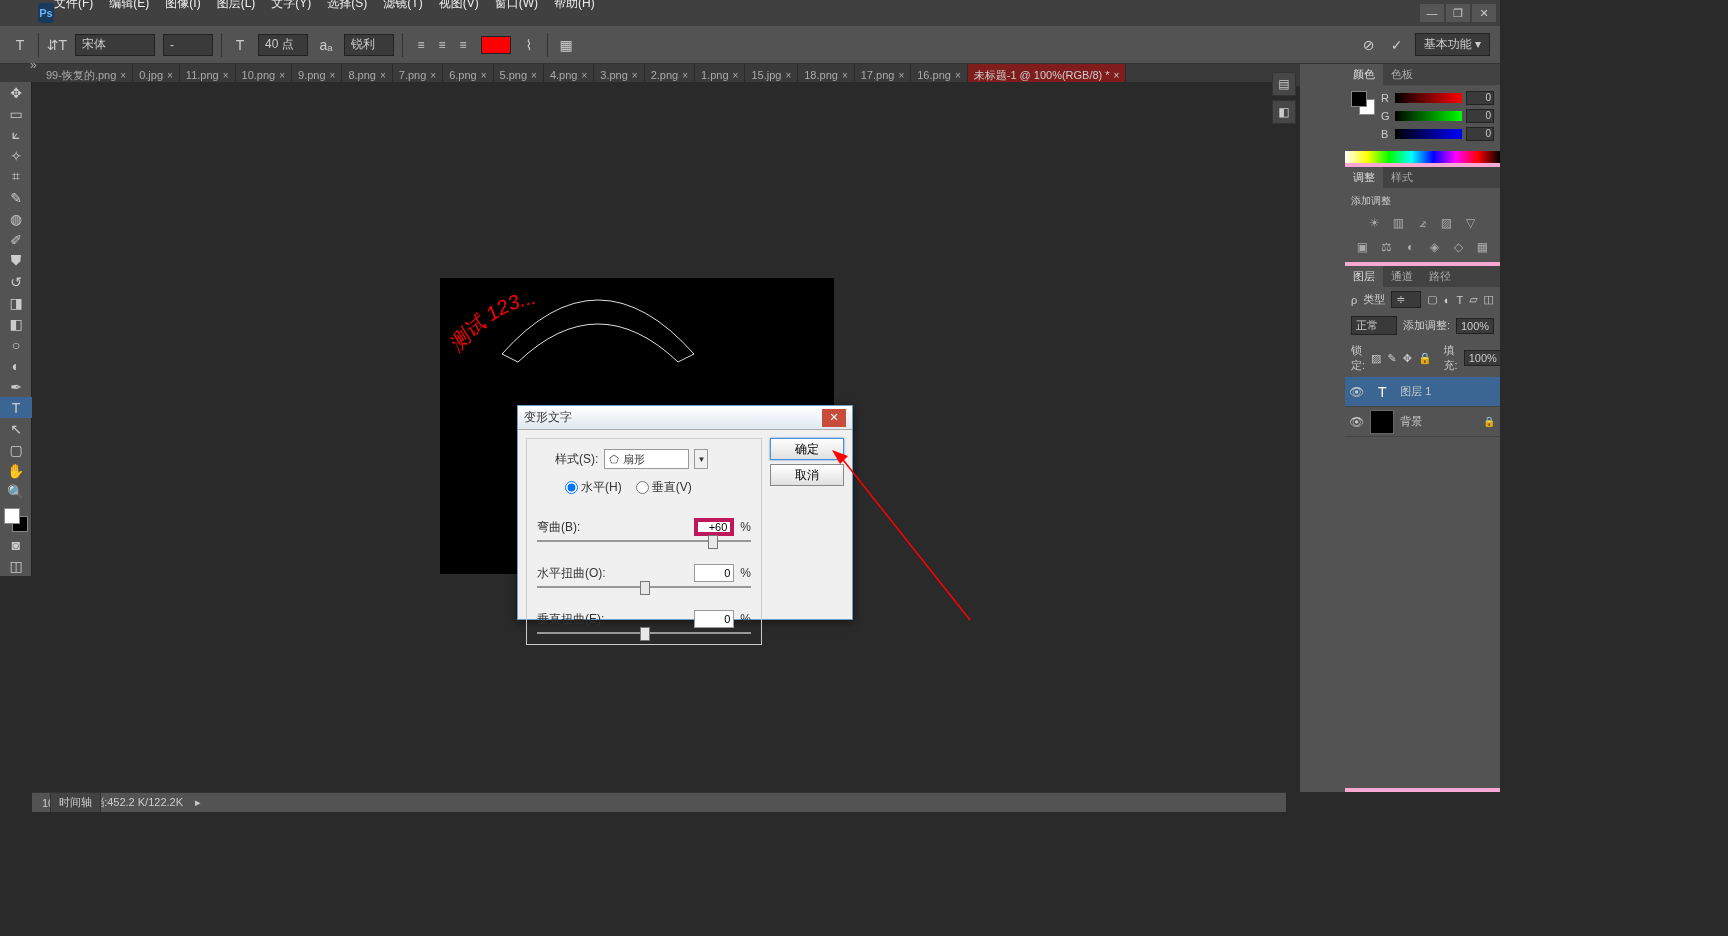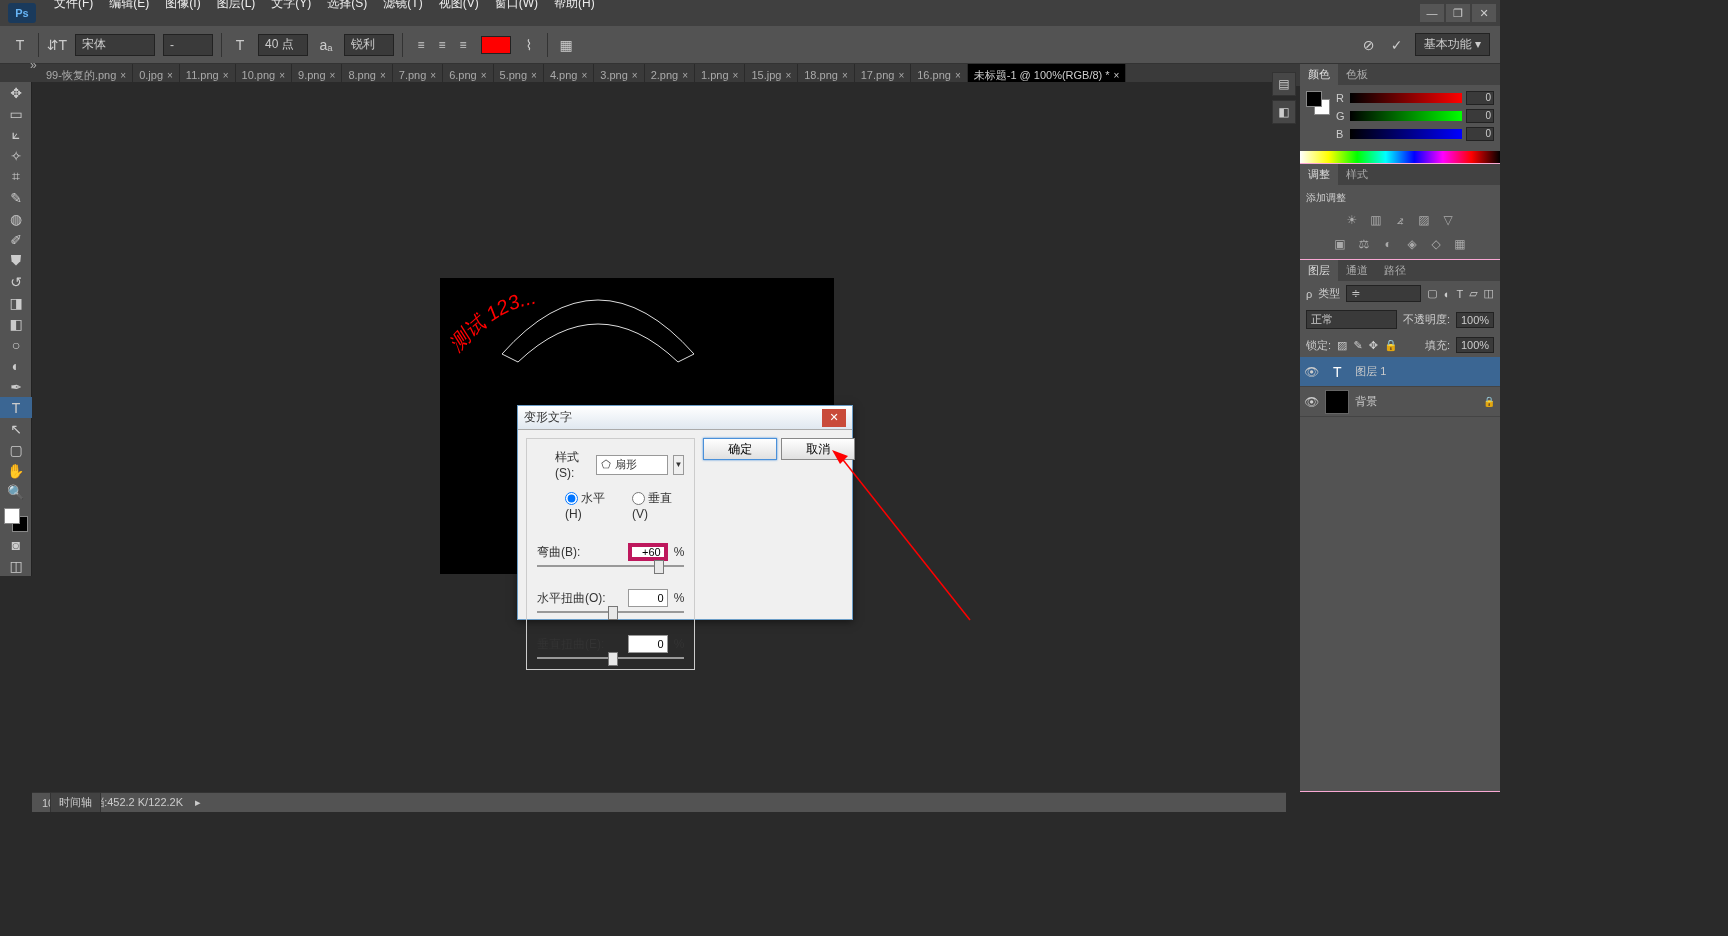--- a/index.html
+++ b/index.html
@@ -1,20 +1,20 @@
 <!DOCTYPE html>
 <html><head>
 <meta charset="utf-8">
 <style>
 * { margin: 0; padding: 0; box-sizing: border-box; font-family: "Microsoft YaHei", sans-serif; }
 body { background: #2a2a2a; color: #ccc; width: 1500px; height: 812px; overflow: hidden; position: relative; }
 
 
 .titlebar { height: 26px; background: #404040; display: flex; align-items: center; padding-left: 8px; }
-.ps-logo { width: 28px; height: 20px; background: #1a3a5c; border-radius: 3px; display: flex; align-items: center; justify-content: center; color: #67b4f5; font-size: 11px; font-weight: bold; }
+.ps-logo { width: 16px; height: 20px; background: #1a3a5c; border-radius: 3px; display: flex; align-items: center; justify-content: center; color: #67b4f5; font-size: 11px; font-weight: bold; margin-left: 30px; }
 .win-controls { margin-left: auto; display: flex; gap: 2px; padding-right: 4px; }
 .win-btn { width: 24px; height: 18px; background: #555; display: flex; align-items: center; justify-content: center; font-size: 11px; color: #ccc; }
 
 
 .menubar { height: 0; background: #535353; display: flex; align-items: center; padding-left: 38px; position: absolute; top: 3px; }
 .menu-item { padding: 3px 8px; font-size: 12px; color: #eee; cursor: pointer; }
 
 
 .optbar { height: 38px; background: #535353; display: flex; align-items: center; padding: 0 10px; gap: 8px; border-bottom: 1px solid #333; margin-top: 0; }
 .opt-sep { width: 1px; height: 24px; background: #333; }
@@ -22,21 +22,21 @@
 .font-dropdown { background: #3a3a3a; border: 1px solid #222; height: 22px; padding: 0 6px; font-size: 12px; color: #ccc; display: flex; align-items: center; min-width: 80px; }
 .size-dd { min-width: 50px; }
 .color-swatch { width: 30px; height: 18px; background: red; border: 1px solid #222; }
 .align-btns { display: flex; gap: 1px; }
 .align-btn { width: 20px; height: 20px; display: flex; align-items: center; justify-content: center; font-size: 12px; }
 .workspace-dd { margin-left: auto; background: #3a3a3a; padding: 2px 8px; font-size: 12px; border: 1px solid #222; }
 
 
 .doctabs { height: 22px; background: #3a3a3a; display: flex; align-items: center; padding-left: 40px; font-size: 11px; overflow: hidden; }
 .doctab { padding: 0 6px; height: 22px; display: flex; align-items: center; color: #aaa; border-right: 1px solid #2a2a2a; white-space: nowrap; }
-.doctab.active { background: #000000; color: #ccc; }
+.doctab.active { background: #7f1d1d; color: #ccc; }
 .doctab .x { margin-left: 4px; font-size: 10px; }
 .tab-dbl { position: absolute; left: 30px; top: 58px; color: #aaa; font-size: 12px; }
 
 
 .toolbox { position: absolute; left: 0; top: 82px; width: 32px; background: #535353; display: flex; flex-direction: column; border-right: 1px solid #222; }
 .tool { width: 32px; height: 21px; display: flex; align-items: center; justify-content: center; font-size: 14px; color: #ccc; cursor: pointer; }
 .tool.active { background: #3b6693; }
 .tool-swatches { margin-top: 4px; padding: 2px; }
 .fg-bg { width: 24px; height: 24px; position: relative; margin: 0 auto; }
 .fg-sw { width: 16px; height: 16px; background: #fff; border: 1px solid #888; position: absolute; top: 0; left: 0; }
@@ -57,33 +57,33 @@
 .style-select { width: 85px; height: 20px; border: 1px solid #999; background: #fff; padding: 0 4px; font-size: 11px; display: inline-flex; align-items: center; gap: 4px; }
 .style-arrow { border: 1px solid #999; width: 14px; height: 20px; display: inline-flex; align-items: center; justify-content: center; font-size: 8px; margin-left: -1px; }
 .radio-row { margin-top: 10px; display: flex; gap: 14px; padding-left: 28px; }
 .slider-row { display: flex; align-items: center; margin-top: 22px; }
 .slider-label { flex: 1; }
 .slider-input { width: 40px; height: 18px; border: 1px solid #999; text-align: right; padding: 0 3px; font-size: 11px; }
 .slider-input.highlight { border: 4px solid #be185d; }
 .slider-pct { margin-left: 6px; }
 .slider-track { height: 2px; background: #ccc; margin-top: 4px; position: relative; border: 1px solid #999; }
 .slider-thumb { width: 10px; height: 14px; background: #e8e8e8; border: 1px solid #777; position: absolute; top: -6px; }
-.dlg-buttons { display: flex; flex-direction: row; gap: 4px; }
+.dlg-buttons { display: flex; flex-direction: column; gap: 4px; }
 .dlg-btn { width: 74px; height: 22px; background: linear-gradient(#fff,#e0e0e0); border: 1px solid #888; font-size: 12px; cursor: pointer; }
 .dlg-btn.ok { border: 1px solid #4a90d9; box-shadow: 0 0 2px #4a90d9; }
 
 
 .arrow { position: absolute; left: 830px; top: 450px; pointer-events: none; }
 
 
 .right-panels { position: absolute; right: 0; top: 64px; width: 200px; bottom: 20px; background: #535353; display: flex; flex-direction: column; }
 .panel-icons { position: absolute; right: 200px; top: 64px; width: 32px; display: flex; flex-direction: column; gap: 4px; padding: 8px 4px; }
 .picon { width: 24px; height: 24px; background: #474747; border: 1px solid #333; display: flex; align-items: center; justify-content: center; font-size: 12px; color: #ccc; }
 
-.panel { border-bottom: 1px solid #f9a8d4; }
+.panel { border-bottom: 4px solid #f9a8d4; margin-left: 45px; }
 .panel-tabs { display: flex; font-size: 11px; background: #424242; }
 .ptab { padding: 3px 8px; color: #aaa; cursor: pointer; }
 .ptab.active { background: #535353; color: #ddd; }
 .panel-body { padding: 6px; font-size: 11px; }
 
 
 .color-panel { display: flex; gap: 6px; align-items: flex-start; }
 .color-sw { width: 24px; height: 24px; position: relative; }
 .csw-fg { width: 16px; height: 16px; background: #000; border: 1px solid #888; position: absolute; }
 .csw-bg { width: 16px; height: 16px; background: #fff; border: 1px solid #888; position: absolute; bottom:0; right:0; }
@@ -373,21 +373,21 @@
       <span>类型</span>
       <span class="blend-dd">≑</span>
       <span>▢</span>
       <span>◐</span>
       <span>T</span>
       <span>▱</span>
       <span>◫</span>
     </div>
     <div class="layers-head">
       <span class="blend-dd">正常</span>
-      <span>不透明度:</span>
+      <span>添加调整:</span>
       <span class="blend-dd" style="flex:0;min-width:38px">100%</span>
     </div>
     <div class="layers-head">
       <span>锁定:</span>
       <span>▨</span>
       <span>✎</span>
       <span>✥</span>
       <span>🔒</span>
       <span style="flex:1"></span>
       <span>填充:</span>

